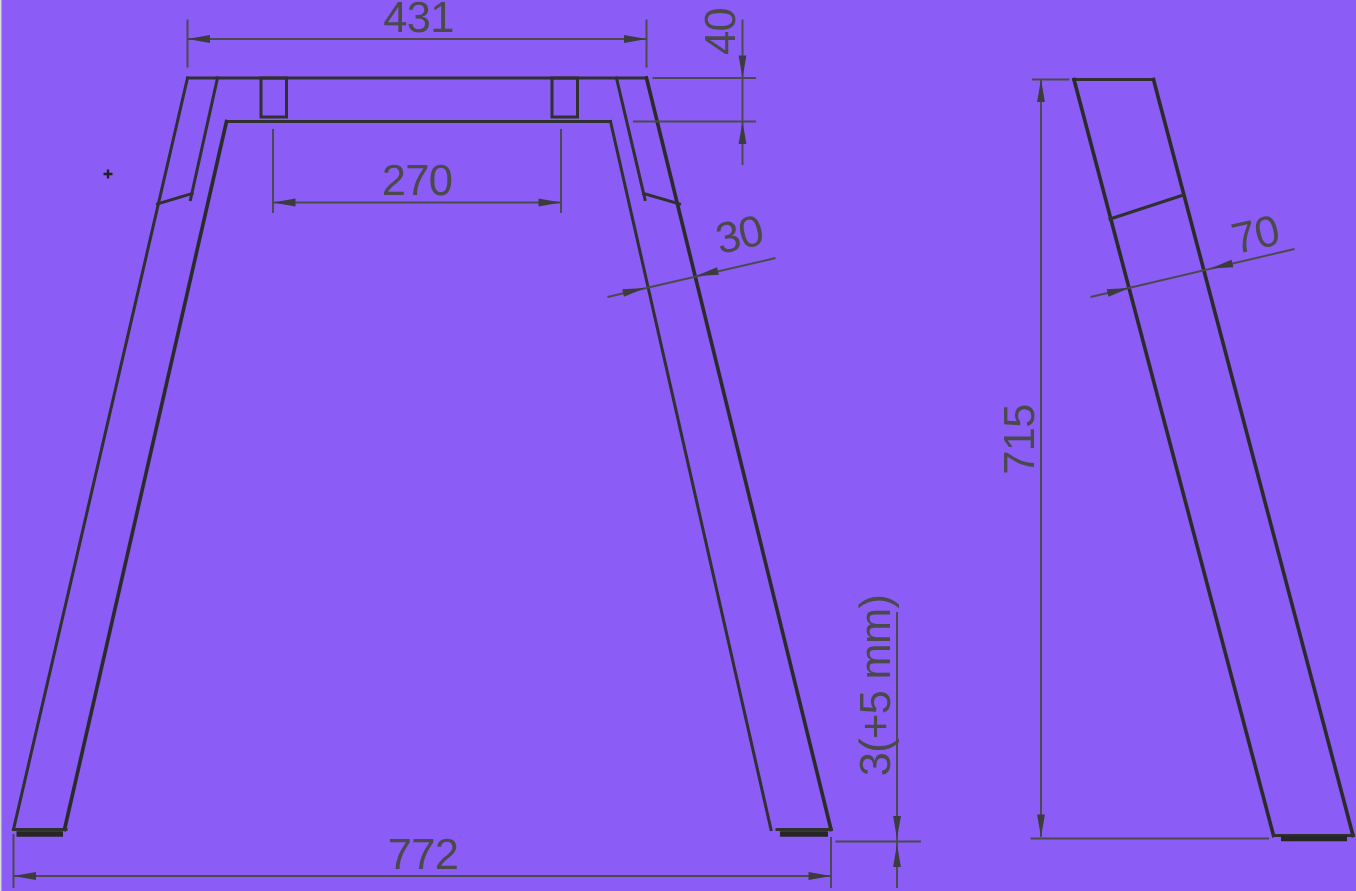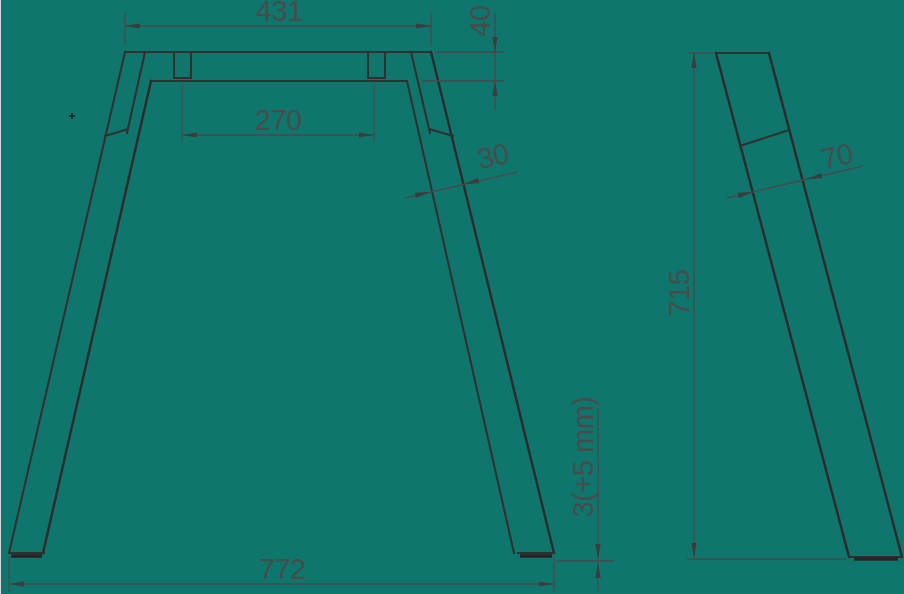--- a/index.html
+++ b/index.html
@@ -1,19 +1,19 @@
 <!DOCTYPE html>
 <html><head>
 <meta charset="utf-8">
 <style>
   html,body{margin:0;padding:0;background:#ffffff;}
   .canvas{
     position:relative;
     width:904px;height:594px;
-    background:#0f766e;
+    background:#8b5cf6;
     border-left:1px solid #d6dade;
     overflow:hidden;
     font-family:"Liberation Sans",sans-serif;
   }
   svg{display:block;}
   .part{stroke:#303030;stroke-width:2;fill:none;stroke-linecap:square;}
   .part-heavy{stroke:#2b2b2b;stroke-width:2.4;fill:none;stroke-linecap:square;}
   .pad{stroke:#262626;stroke-width:3.6;fill:none;stroke-linecap:butt;}
   .dim{stroke:#4a4a4a;stroke-width:1.3;fill:none;stroke-linecap:butt;}
   .arrow{fill:#3c3c3c;stroke:none;}

